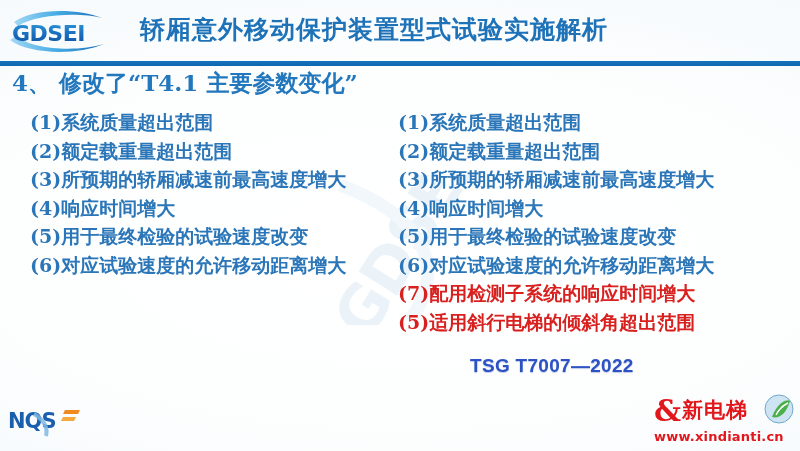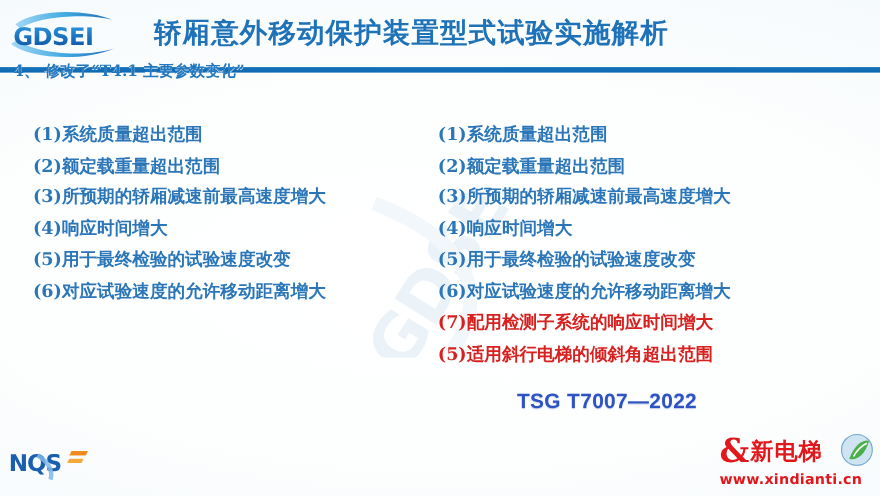--- a/index.html
+++ b/index.html
@@ -55,23 +55,23 @@
     top: 6px;
     width: 110px;
     height: 52px;
   }
   .brand-logo svg { display: block; }
 
   
   .subtitle {
     position: absolute;
     left: 12px;
-    top: 56px;
-    font-family: "DejaVu Serif", "Liberation Serif", serif;
-    font-size: 14px;
+    top: 68px;
+    font-family: "DejaVu Serif", "Liberation Serif", serif;
+    font-size: 23px;
     font-weight: bold;
     color: #2277bd;
     white-space: nowrap;
     text-shadow: 0 1px 0 rgba(255,255,255,0.8);
   }
 
   
   .watermark {
     position: absolute;
     left: 300px;
@@ -92,21 +92,21 @@
   }
   .col {
     position: absolute;
     top: 0;
   }
   .col-left  { left: 30px;  width: 370px; }
   .col-right { left: 398px; width: 380px; }
 
   .item {
     font-family: "DejaVu Serif", "Liberation Serif", serif;
-    font-size: 16px;
+    font-size: 19px;
     font-weight: bold;
     line-height: 28.5px;
     color: #2a76b8;
     white-space: nowrap;
     text-shadow: 0 1px 0 rgba(255,255,255,0.75);
   }
   .item.red { color: #d8201f; }
 
   
   .std-label {

